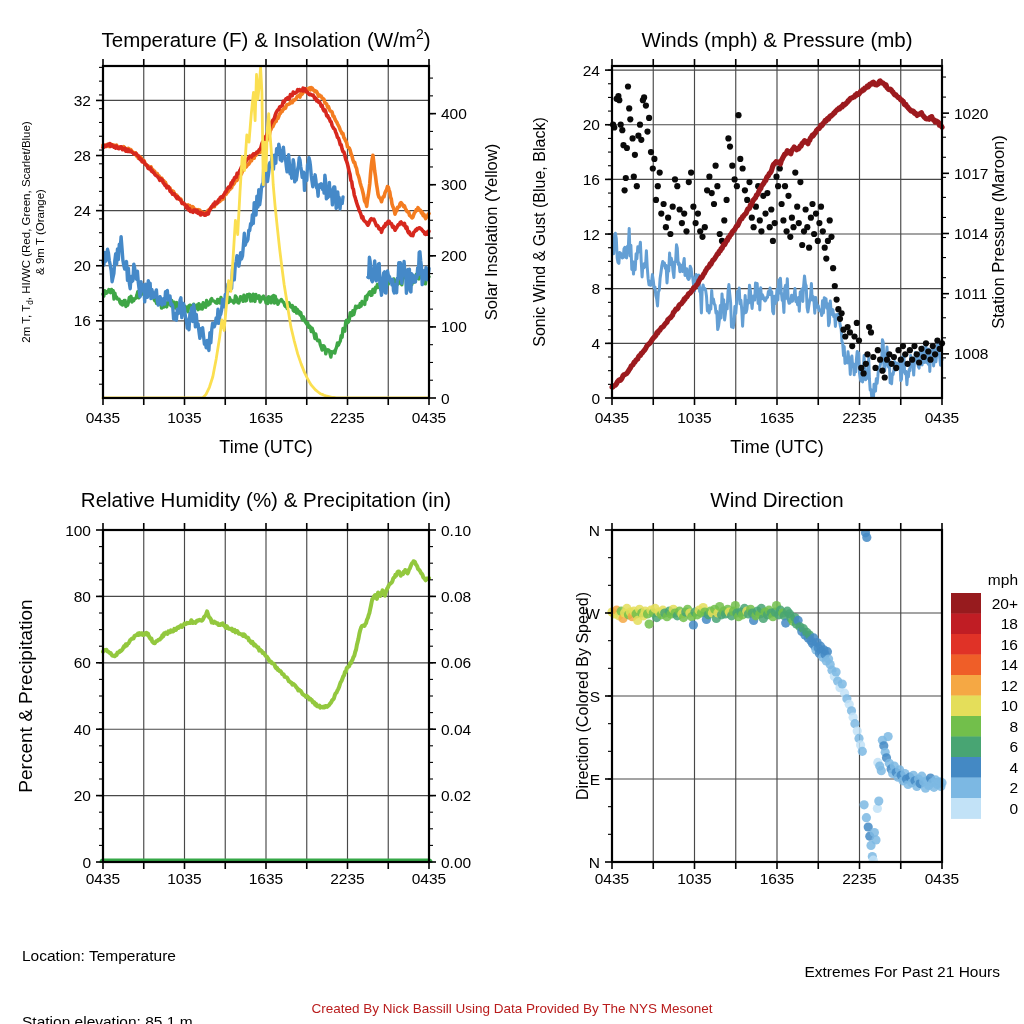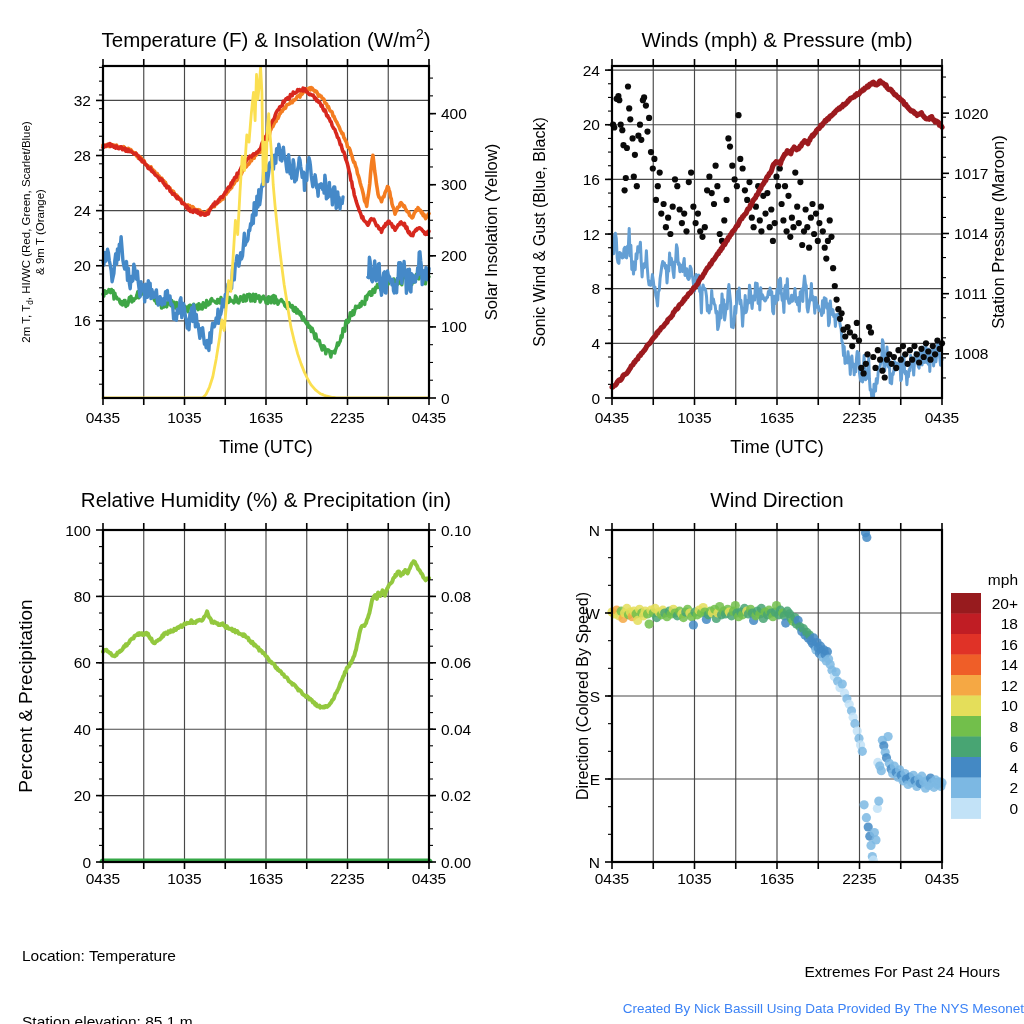--- a/index.html
+++ b/index.html
@@ -3,22 +3,22 @@
 <meta charset="utf-8">
 <style>
   html,body{margin:0;padding:0;background:#fff;}
   #page{position:relative;width:1024px;height:1024px;background:#ffffff;overflow:hidden;
         font-family:"Liberation Sans",sans-serif;}
   svg{position:absolute;left:0;top:0;}
   svg text{font-family:"Liberation Sans",sans-serif;fill:#000;}
   .footer-block{position:absolute;font-size:15.5px;color:#000;line-height:22px;white-space:pre;}
   #station-info{left:22px;top:901px;}
   #extremes-block{right:24px;top:917px;text-align:right;}
-  #credit-line{position:absolute;left:0;right:0;top:1001px;text-align:right;
-               font-size:13.5px;color:#3b82f6;}
+  #credit-line{position:absolute;left:0;right:0;top:1001px;text-align:center;
+               font-size:13.5px;color:#b91c1c;}
 </style>
 </head>
 <body>
 
 <div id="page">
   <svg id="charts-svg" width="1024" height="1024" viewBox="0 0 1024 1024">
       <g>
         <clipPath id="clip-0">
           <rect x="98" y="65" width="336" height="334"></rect>
         </clipPath>
@@ -824,20 +824,20 @@
 
   <div id="station-info" class="footer-block">
     <div>Location: Temperature</div>
     <div>Station elevation: 85.1 m</div>
     
     
     
   </div>
 
   <div id="extremes-block" class="footer-block">
-    <div>Extremes For Past 24 Hours</div>
+    <div>Extremes For Past 21 Hours</div>
     
     
     
   </div>
 
   <div id="credit-line">Created By Nick Bassill Using Data Provided By The NYS Mesonet</div>
 </div>
 
 </body></html>

